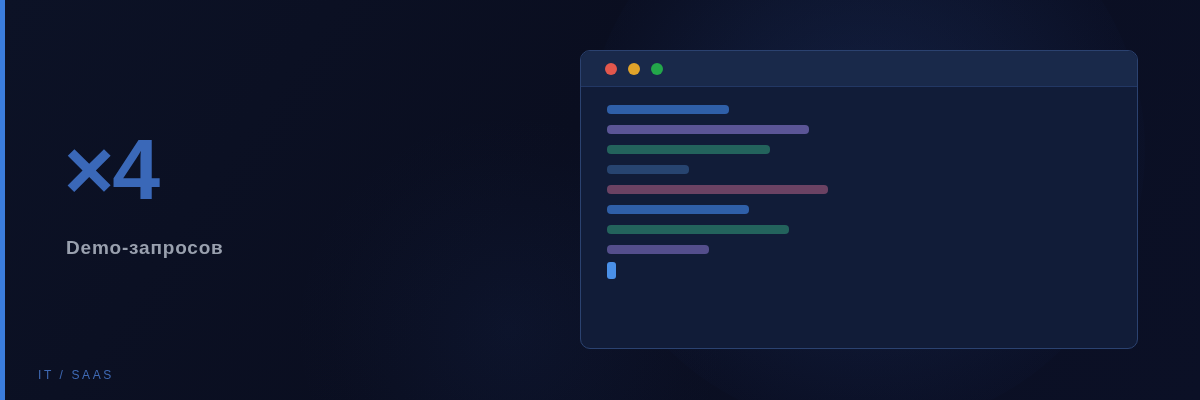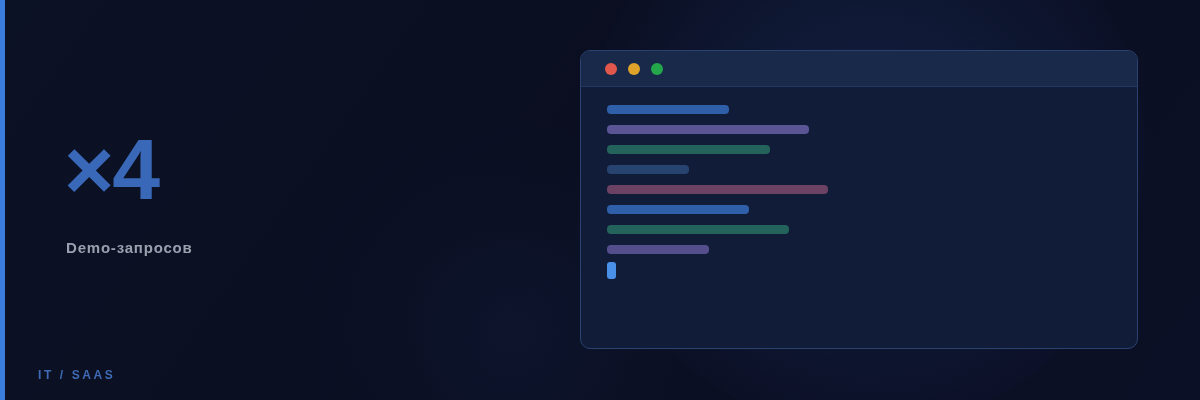--- a/index.html
+++ b/index.html
@@ -82,35 +82,35 @@
     font-weight: bold;
     color: #3a68b8;
     letter-spacing: -2px;
     white-space: nowrap;
   }
 
   .stat-label {
     position: absolute;
     left: 2px;
     top: 236px;
-    font-size: 15px;
+    font-size: 19px;
     line-height: 24px;
     font-weight: bold;
     color: #99a0ae;
     letter-spacing: 0.8px;
     white-space: nowrap;
   }
 
   .tag {
     position: absolute;
     left: -26px;
     top: 367px;
     font-size: 12px;
     line-height: 16px;
-    font-weight: bold;
+    font-weight: normal;
     color: #3f6ab5;
     letter-spacing: 2.6px;
     white-space: nowrap;
   }
 
   
   .window {
     position: absolute;
     left: 580px;
     top: 50px;

